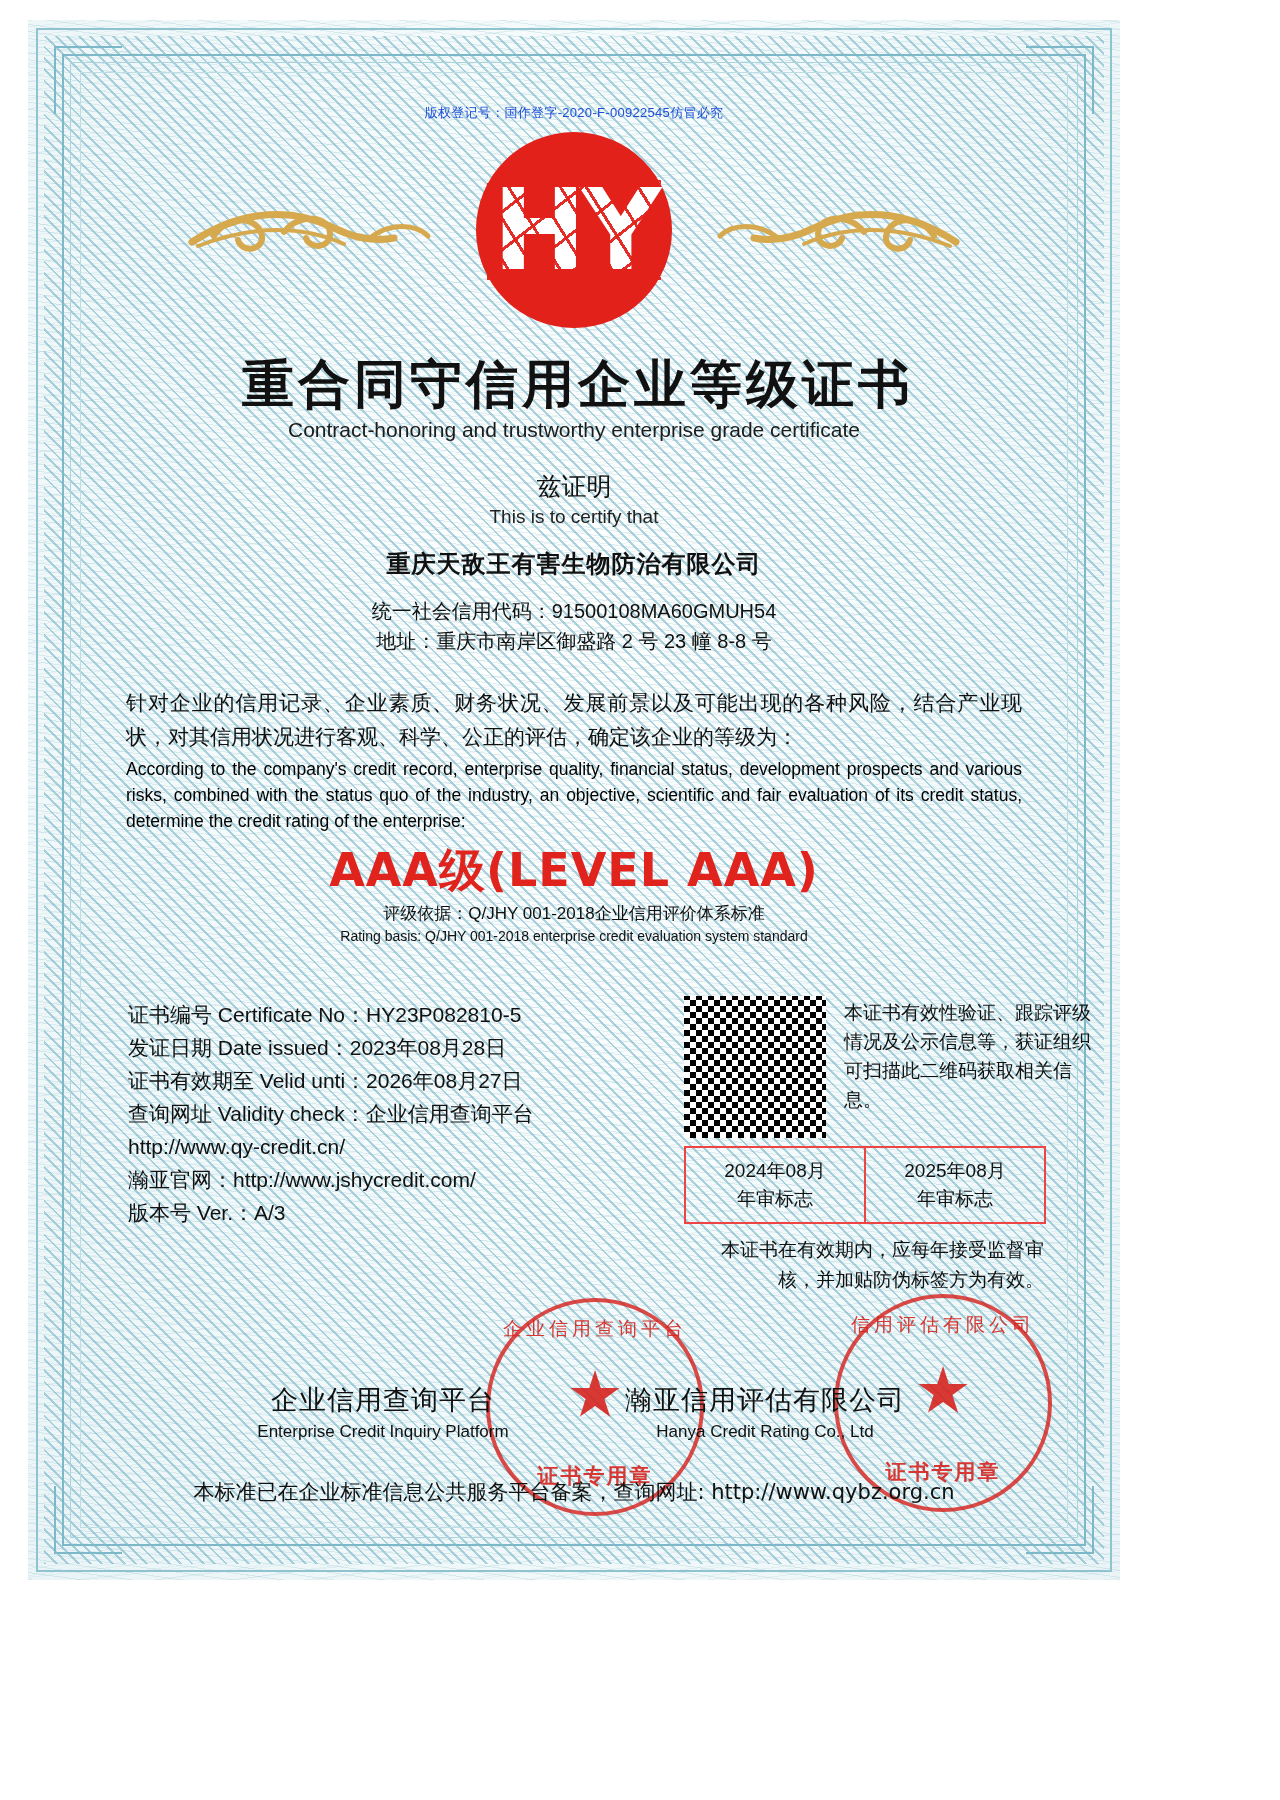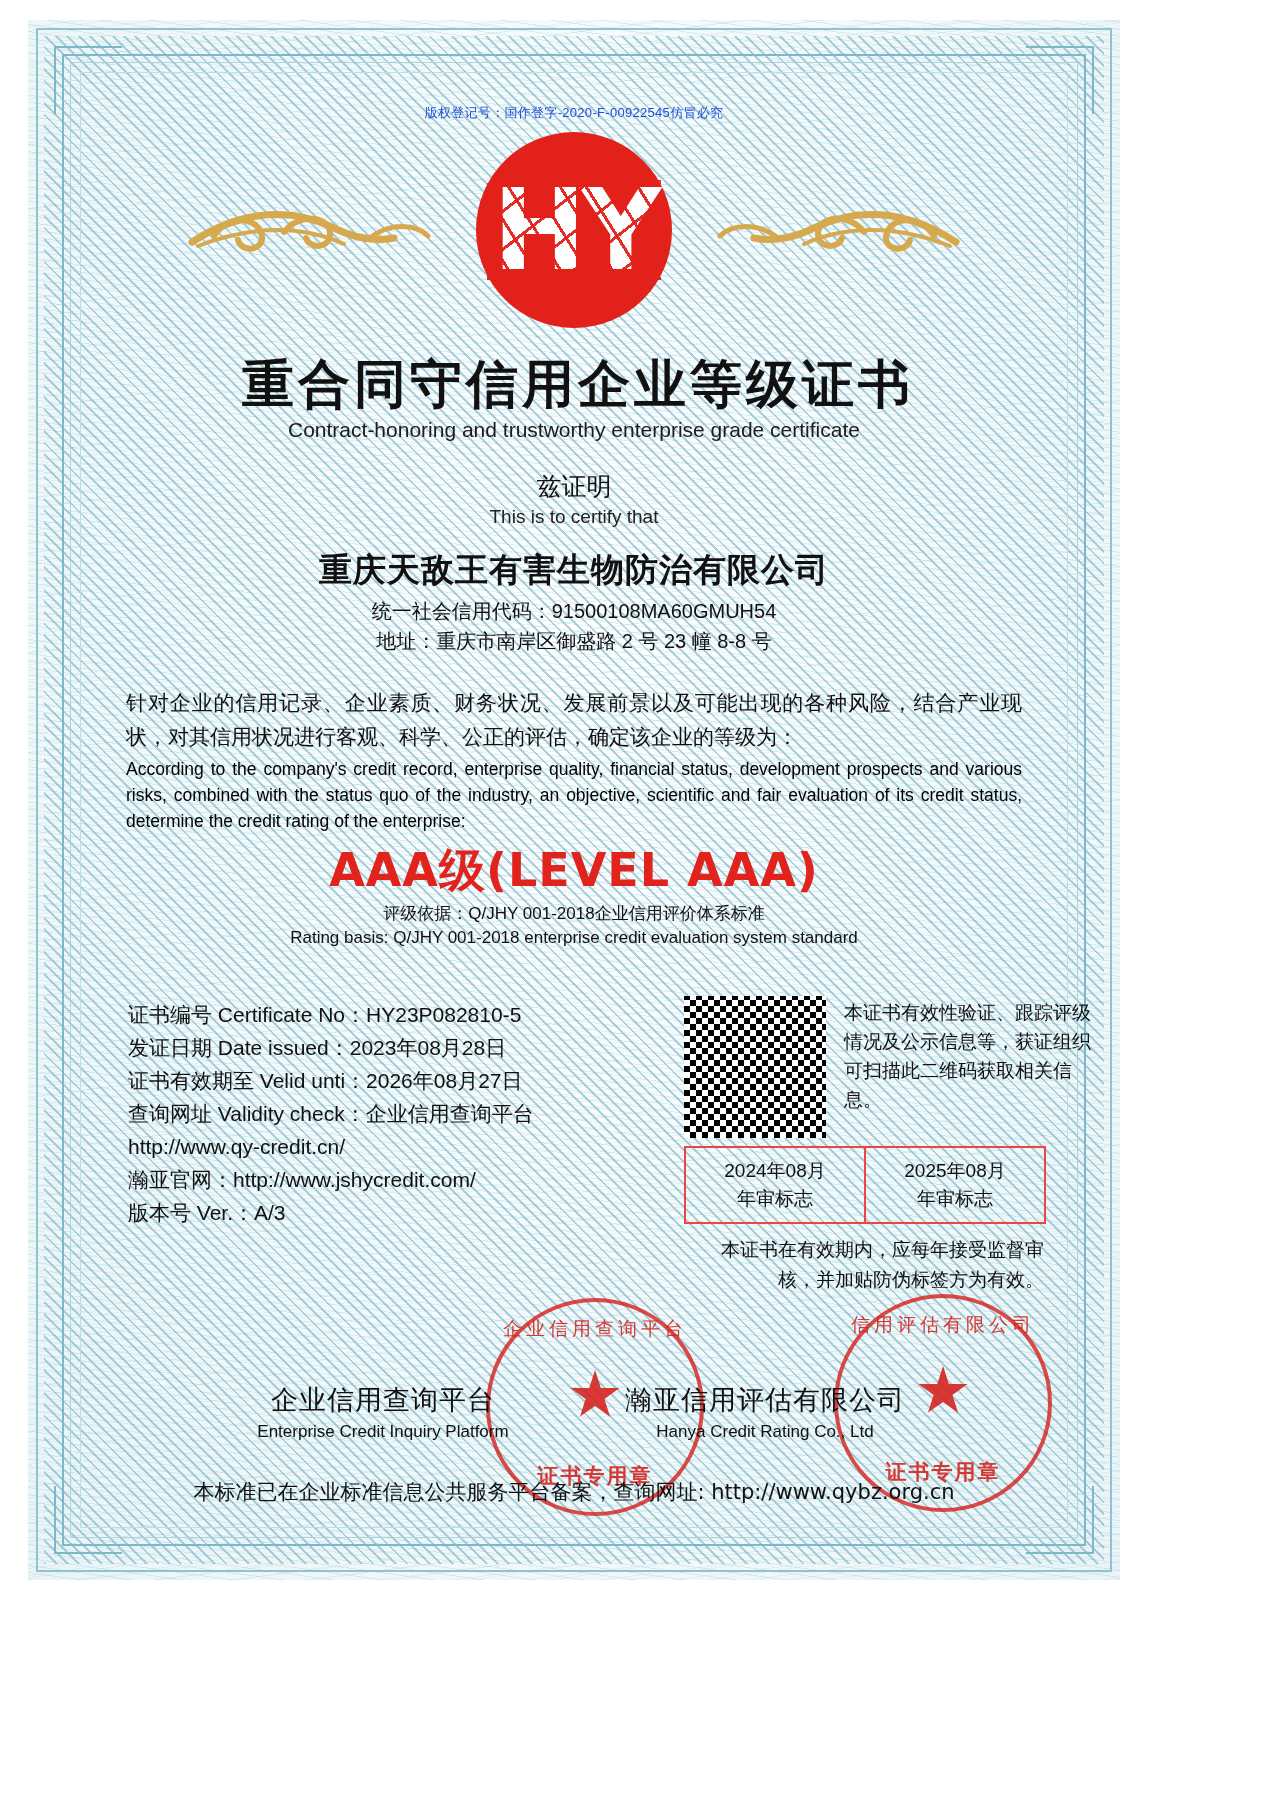--- a/index.html
+++ b/index.html
@@ -202,21 +202,21 @@
     left: 0; right: 0;
     text-align: center;
     font-size: 19px;
     color: #222;
   }
   .company-name {
     position: absolute;
     top: 470px;
     left: 0; right: 0;
     text-align: center;
-    font-size: 33px;
+    font-size: 24px;
     font-weight: bold;
     color: #111;
     letter-spacing: 1px;
     font-family: "DejaVu Sans", sans-serif;
   }
   .company-code, .company-addr {
     position: absolute;
     left: 0; right: 0;
     text-align: center;
     font-size: 20px;
@@ -263,21 +263,21 @@
     left: 0; right: 0;
     text-align: center;
     font-size: 17px;
     color: #111;
   }
   .rating-basis-en {
     position: absolute;
     top: 850px;
     left: 0; right: 0;
     text-align: center;
-    font-size: 17px;
+    font-size: 14px;
     color: #111;
   }
 
   
   .details {
     position: absolute;
     top: 920px;
     left: 40px;
     width: 520px;
     font-size: 21px;

